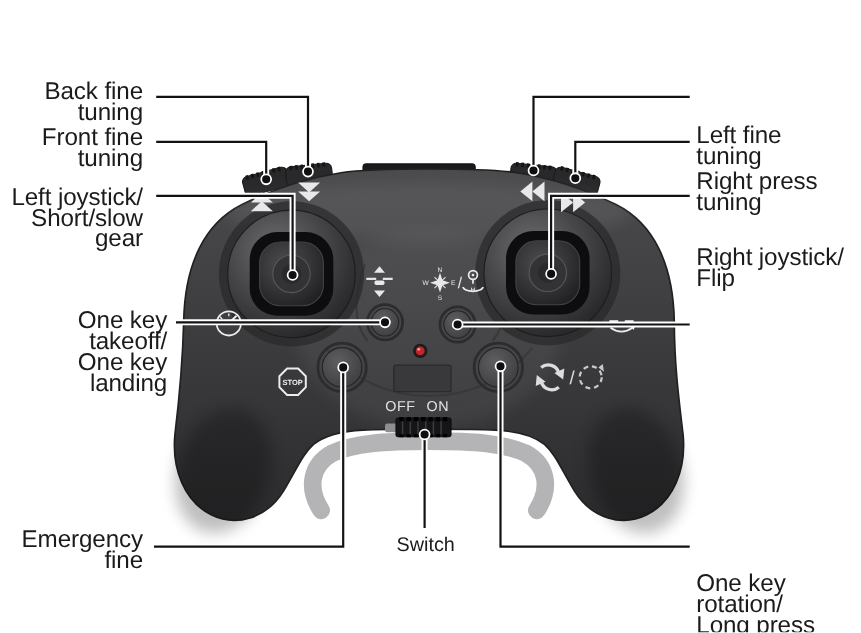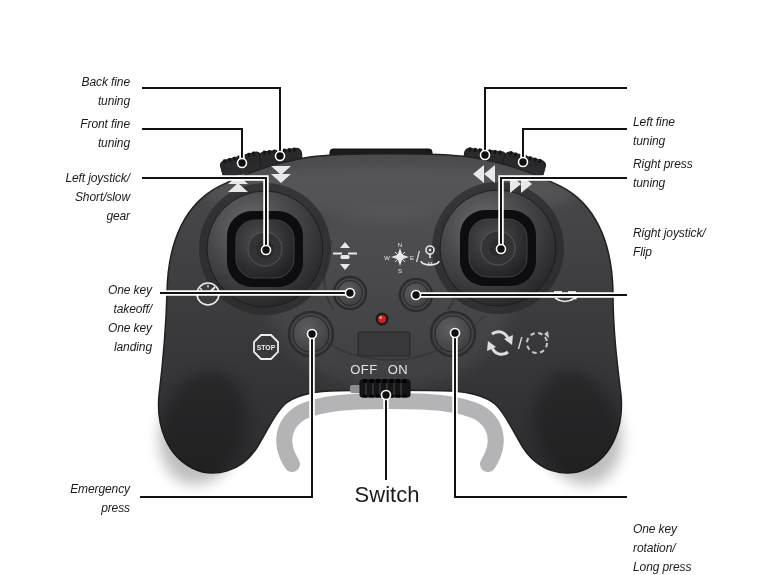--- a/index.html
+++ b/index.html
@@ -3,26 +3,26 @@
 <meta charset="utf-8">
 <style>
   html,body{margin:0;padding:0;background:#fff;}
   .stage{
     position:relative;width:783px;height:575px;background:#ffffff;
     font-family:"Liberation Sans","DejaVu Sans",sans-serif;overflow:hidden;
   }
   .stage svg{position:absolute;left:0;top:0;}
   .callout-label{
     position:absolute;white-space:pre-line;color:#1b1b1b;
-    font-size:12px;line-height:19px;letter-spacing:-0.1px;font-style:italic;
+    font-size:22px;line-height:19px;letter-spacing:-0.1px;
   }
   .align-right{text-align:right;}
   .align-left{text-align:left;margin-top:40px;}
   .switch-label{
-    position:absolute;color:#1b1b1b;font-size:22px;line-height:30px;text-align:center;
+    position:absolute;color:#1b1b1b;font-size:18px;line-height:30px;text-align:center;
   }
   text{font-family:"Liberation Sans","DejaVu Sans",sans-serif;}
 </style>
 </head>
 <body>
 
 <div class="stage">
 
 <svg width="783" height="575" viewBox="0 0 783 575">
   <defs>
@@ -286,21 +286,21 @@
 <div class="callout-label align-right" style="right:653px;top:115px;margin-left:36px;">Front fine
 tuning</div>
 <div class="callout-label align-right" style="right:653px;top:169px;">Left joystick/
 Short/slow
 gear</div>
 <div class="callout-label align-right" style="right:631px;top:281px;">One key
 takeoff/
 One key
 landing</div>
 <div class="callout-label align-right" style="right:653px;top:480px;">Emergency
-press</div>
+fine</div>
 
 <div class="callout-label align-left" style="left:633px;top:73px;">Left fine
 tuning</div>
 <div class="callout-label align-left" style="left:633px;top:115px;">Right press
 tuning</div>
 <div class="callout-label align-left" style="left:633px;top:184px;">Right joystick/
 Flip</div>
 <div class="callout-label align-left" style="left:633px;top:480px;">One key
 rotation/
 Long press

